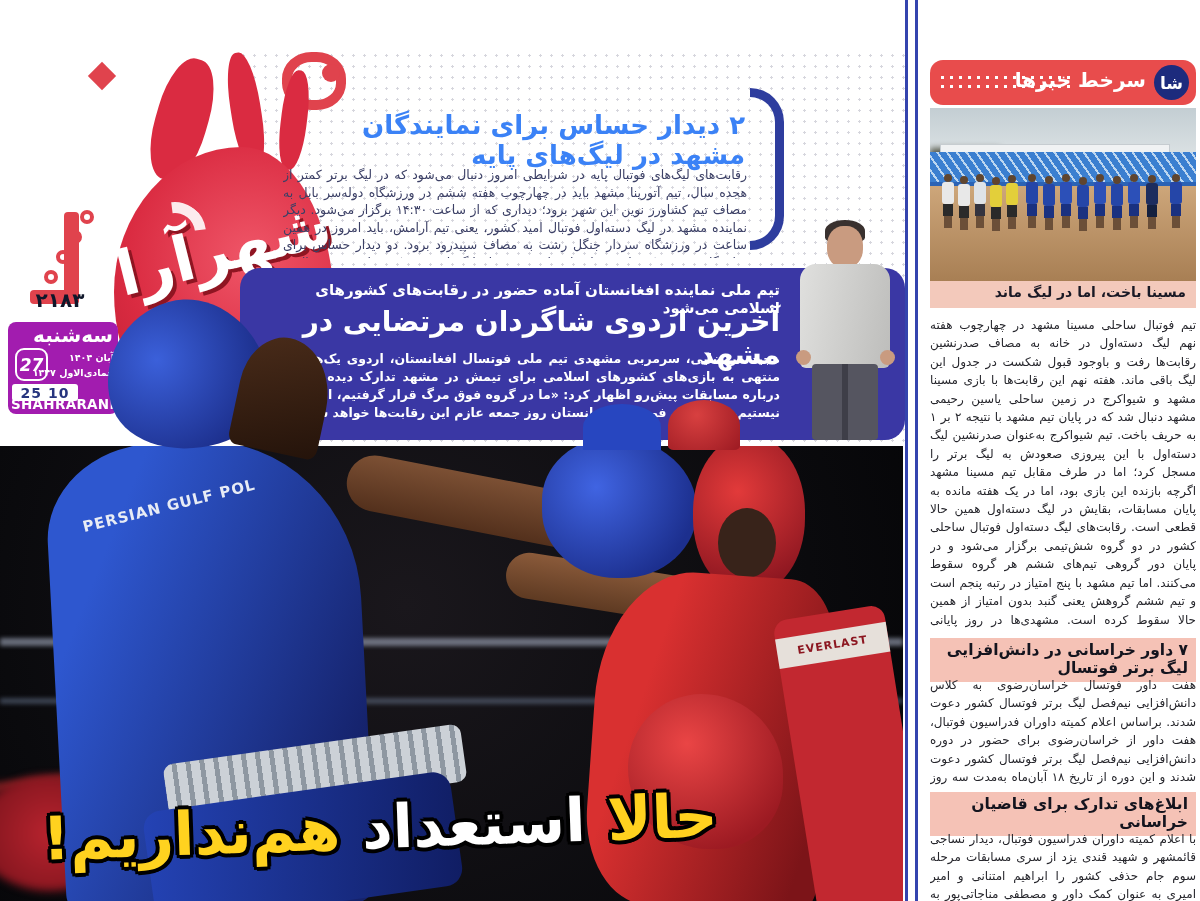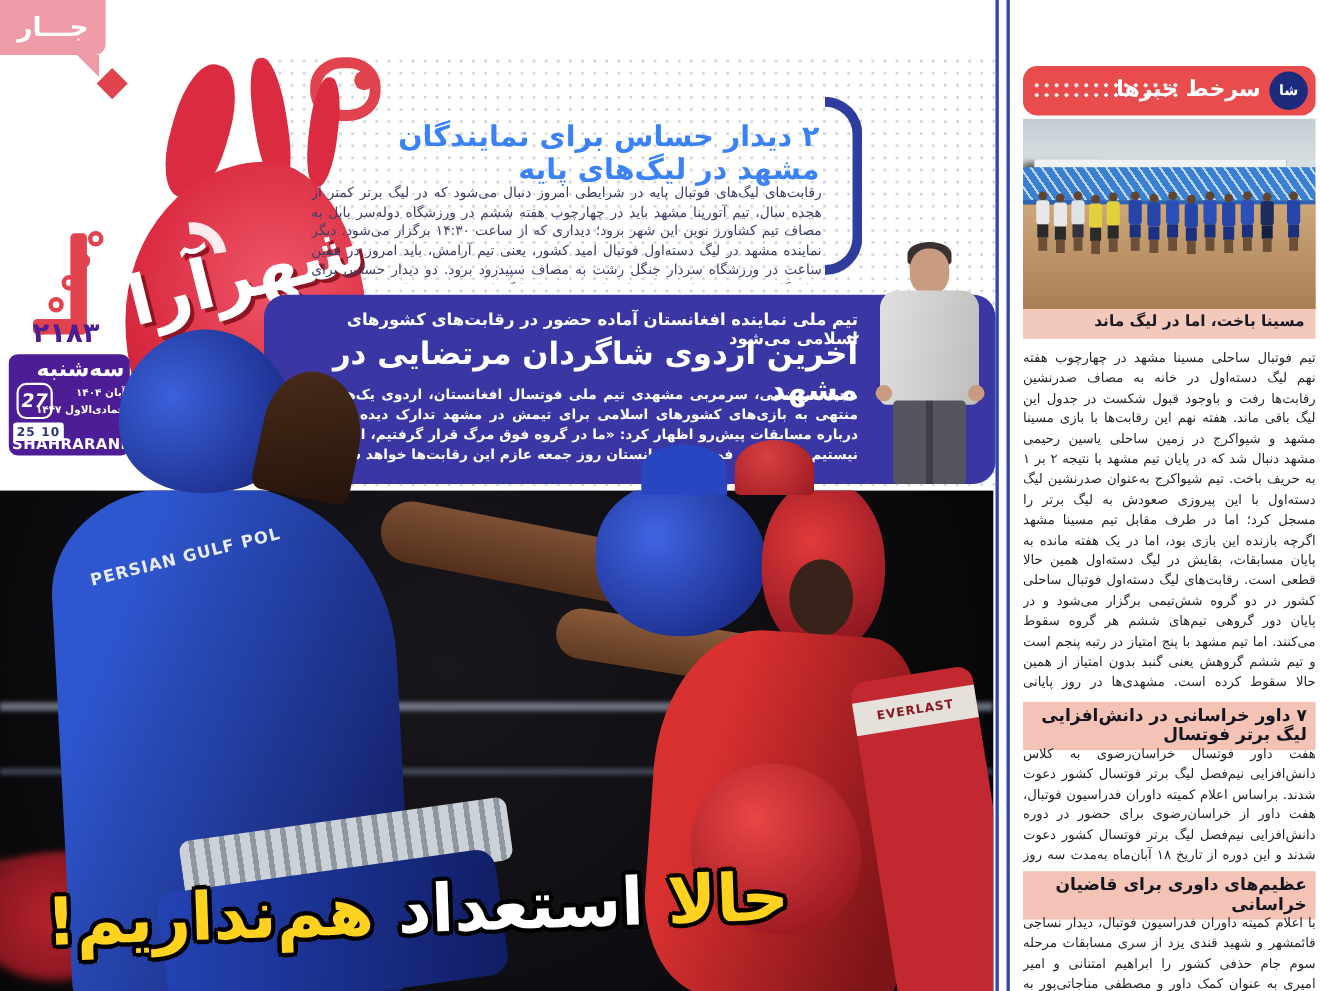--- a/index.html
+++ b/index.html
@@ -51,30 +51,30 @@
   .st3 { left:275px; top:18px; width:26px; height:100px; transform:rotate(7deg); }
   .callig-swirl { position:absolute; left:138px; top:150px; width:62px; height:62px;
     border:11px solid transparent; border-top-color:#fff; border-radius:50%; transform:rotate(38deg); opacity:.9; }
   .callig-text {
     position:absolute; left:112px; top:160px; width:215px; text-align:center;
     transform:rotate(-14deg); color:#fff; font-size:62px; font-weight:bold;
     text-shadow:3px 4px 0 #8f1522;
   }
 
   
-  .issue-no { left:6px; top:288px; width:108px; z-index:3; color:#4c1d95;
-    font-size:25px; font-weight:bold; letter-spacing:14px; text-align:center; direction:ltr; }
+  .issue-no { left:6px; top:288px; width:108px; z-index:3; color:#0f172a;
+    font-size:20px; font-weight:bold; letter-spacing:14px; text-align:center; direction:ltr; }
   .date-block { left:8px; top:322px; width:110px; height:92px; z-index:4;
-    background:#4c1d95; border-radius:8px; color:#fff; overflow:hidden; }
+    background:#a21caf; border-radius:8px; color:#fff; overflow:hidden; }
   .dw { position:absolute; right:5px; top:1px; font-size:20px; font-weight:bold; white-space:nowrap; }
   .day-badge { position:absolute; left:7px; top:26px; width:33px; height:33px;
     border:2.5px solid #fff; border-radius:9px; display:flex; align-items:center; justify-content:center;
     font-size:17px; font-weight:bold; direction:ltr;font-style:italic; }
-  .num-box { position:absolute; left:4px; top:62px; width:46px; height:17px; background:#fff;
-    color:#27357e; font-size:11px; font-weight:bold; display:flex; align-items:center; justify-content:center;
+  .num-box { position:absolute; left:4px; top:62px; width:66px; height:17px; background:#fff;
+    color:#27357e; font-size:14px; font-weight:bold; display:flex; align-items:center; justify-content:center;
     border-radius:3px; direction:ltr; letter-spacing:1px; }
   .dline1 { position:absolute; right:4px; top:30px; font-size:9.5px; font-weight:bold; white-space:nowrap; }
   .dline2 { position:absolute; right:4px; top:45px; font-size:9.5px; font-weight:bold; white-space:nowrap; }
   .site { position:absolute; left:3px; bottom:2px; font-size:13.5px; font-weight:bold;
     direction:ltr; white-space:nowrap; letter-spacing:.3px; }
 
   
   .lead-bracket { left:750px; top:88px; width:34px; height:162px; z-index:2;
     border-top:9px solid #2e3d9e; border-right:9px solid #2e3d9e; border-bottom:9px solid #2e3d9e;
     border-radius:0 34px 34px 0; }
@@ -161,21 +161,21 @@
   .big-headline { position:absolute; left:10px; top:346px; width:740px; text-align:center; z-index:7;
     font-size:60px; font-weight:bold; transform:rotate(-2deg); white-space:nowrap;
     text-shadow:3px 3px 0 #000,-3px 3px 0 #000,3px -3px 0 #000,-3px -3px 0 #000,0 4px 0 #000,4px 0 0 #000,-4px 0 0 #000,0 -4px 0 #000; }
   .hl-yellow { color:#ffd21f; } .hl-white { color:#ffffff; }
   .big-headline span { margin:0 .18em; }
 
   
   .sb-header { left:930px; top:60px; width:266px; height:45px; z-index:2;
     background:#e84c4c; border-radius:13px; }
   .sb-mark { position:absolute; right:7px; top:5px; width:35px; height:35px; background:#1d2b7d;
-    border-radius:50%; color:#fff; font-size:13px; font-weight:bold; display:flex; align-items:center; justify-content:center; }
+    border-radius:50%; color:#fff; font-size:17px; font-weight:bold; display:flex; align-items:center; justify-content:center; }
   .sb-title { position:absolute; right:50px; top:8px; color:#fff; font-size:20px; font-weight:bold; }
   .sb-dots { position:absolute; left:8px; top:13px; width:135px; height:19px;
     background-image:radial-gradient(#ffffff 1.6px, transparent 1.7px); background-size:9px 9px; }
 
   .sb-photo { left:930px; top:108px; width:266px; height:173px; z-index:2; overflow:hidden;
     background:linear-gradient(180deg,#c3ced3 0%,#dde3e5 30%,#cfa87b 48%,#b9905f 100%); }
   .sb-roof { position:absolute; left:10px; top:36px; width:230px; height:9px; background:#f0f2f3; border:1px solid #c6ccd0; }
   .sb-truss { position:absolute; left:0px; top:44px; width:266px; height:34px;
     background:repeating-linear-gradient(55deg,#3b7fd0 0 6px,#bcd6f0 6px 8px); border-bottom:4px solid #2b63b5; }
   .sb-trees { position:absolute; left:0; top:40px; width:70px; height:42px; background:#55584a; filter:blur(3px); }
@@ -200,23 +200,20 @@
   .pink-head { position:absolute; z-index:2; width:266px; background:#f5c2b6; color:#14141e;
     font-size:15.5px; font-weight:bold; text-align:right; padding:3px 8px 5px 0; }
 </style>
 </head>
 <body>
 
 <div id="page">
 
   <div class="abs dots-field"></div>
 
-  <div class="abs bubble">
-    <span>جـــار</span>
-  </div>
 
   <div class="abs logo">
     <div class="orn orn-diamond"></div>
     <div class="orn-ring"></div>
     <div class="ring-s" style="left:74px; top:158px;"></div>
     <div class="ring-s" style="left:62px; top:178px;"></div>
     <div class="ring-s" style="left:50px; top:198px;"></div>
     <div class="ring-s" style="left:38px; top:218px;"></div>
     <div class="ring-s" style="left:26px; top:238px;"></div>
     <div class="orn orn-bar-v"></div>
@@ -384,16 +381,16 @@
       </div>
   </div>
 
   <div class="abs sb-caption">مسینا باخت، اما در لیگ ماند</div>
 
   <div class="abs sb-body sb-body1">تیم فوتبال ساحلی مسینا مشهد در چهارچوب هفته نهم لیگ دسته‌اول در خانه به مصاف صدرنشین رقابت‌ها رفت و باوجود قبول شکست در جدول این لیگ باقی ماند. هفته نهم این رقابت‌ها با بازی مسینا مشهد و شیواکرج در زمین ساحلی یاسین رحیمی مشهد دنبال شد که در پایان تیم مشهد با نتیجه ۲ بر ۱ به حریف باخت. تیم شیواکرج به‌عنوان صدرنشین لیگ دسته‌اول با این پیروزی صعودش به لیگ برتر را مسجل کرد؛ اما در طرف مقابل تیم مسینا مشهد اگرچه بازنده این بازی بود، اما در یک هفته مانده به پایان مسابقات، بقایش در لیگ دسته‌اول همین حالا قطعی است. رقابت‌های لیگ دسته‌اول فوتبال ساحلی کشور در دو گروه شش‌تیمی برگزار می‌شود و در پایان دور گروهی تیم‌های ششم هر گروه سقوط می‌کنند. اما تیم مشهد با پنج امتیاز در رتبه پنجم است و تیم ششم گروهش یعنی گنبد بدون امتیاز از همین حالا سقوط کرده است. مشهدی‌ها در روز پایانی مسابقات روز جمعه باید در انزلی به مصاف تیم پدیده این شهر بروند. نکته حائز اهمیت در خصوص تیم فوتبال ساحلی مسینا مشهد آن است که این تیم بعد از ۱۳ سال دوری فوتبال ساحلی استان از لیگ‌های کشور توسط بخش خصوصی تشکیل و وارد چرخه مسابقات لیگ دسته اول شد و مطابق اعلام مالک باشگاه به دنبال بقا در سال اول و تثبیت حضور بود. هدفی که گویا به آن دست یافتند.</div>
 
   <div class="pink-head sb-h2">۷ داور خراسانی در دانش‌افزایی لیگ برتر فوتسال</div>
   <div class="abs sb-body sb-body2">هفت داور فوتسال خراسان‌رضوی به کلاس دانش‌افزایی نیم‌فصل لیگ برتر فوتسال کشور دعوت شدند. براساس اعلام کمیته داوران فدراسیون فوتبال، هفت داور از خراسان‌رضوی برای حضور در دوره دانش‌افزایی نیم‌فصل لیگ برتر فوتسال کشور دعوت شدند و این دوره از تاریخ ۱۸ آبان‌ماه به‌مدت سه روز در مرکز ملی فوتبال برگزار خواهد شد. مهدی عظیم، علی مهرآبادی، طاها درخشان‌فر، محمدامین اکبری، امید ظریفیان، مجید کریمیان و علی‌اکبر حصاری، داورانی هستند که در این کلاس شرکت می‌کنند.</div>
 
-  <div class="pink-head sb-h3">عظیم‌های داوری برای قاضیان خراسانی</div>
+  <div class="pink-head sb-h3">ابلاغ‌های تدارک برای قاضیان خراسانی</div>
   <div class="abs sb-body sb-body3">با اعلام کمیته داوران فدراسیون فوتبال، دیدار نساجی قائمشهر و شهید قندی یزد از سری مسابقات مرحله سوم جام حذفی کشور را ابراهیم امتنانی و امیر امیری به عنوان کمک داور و مصطفی مناجاتی‌پور به عنوان داور چهارم از خراسان رضوی قضاوت می‌کنند. براساس همین ابلاغ، رضا سخندان، ناظر داوری استان، نیز به عنوان ناظر داوران بازی</div>
 
 </div>
 
 </body></html>

